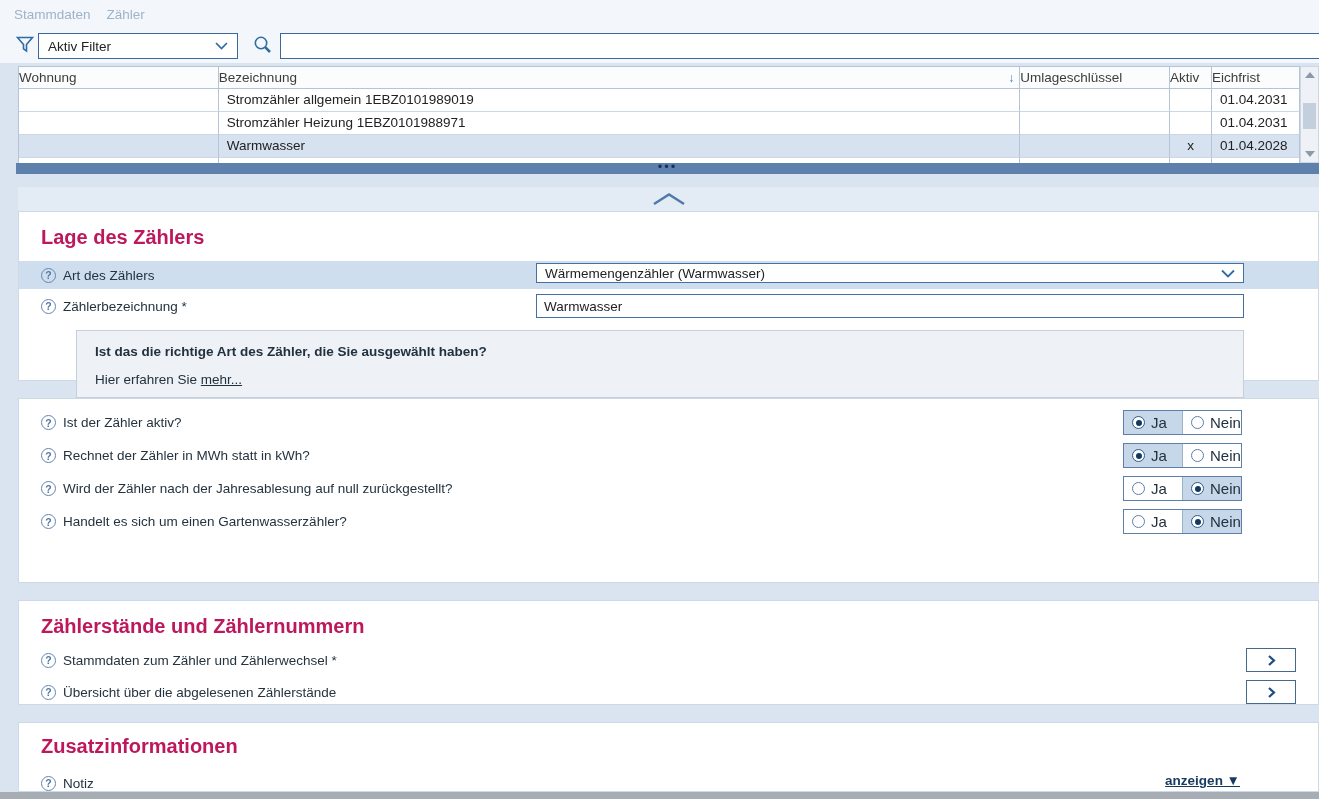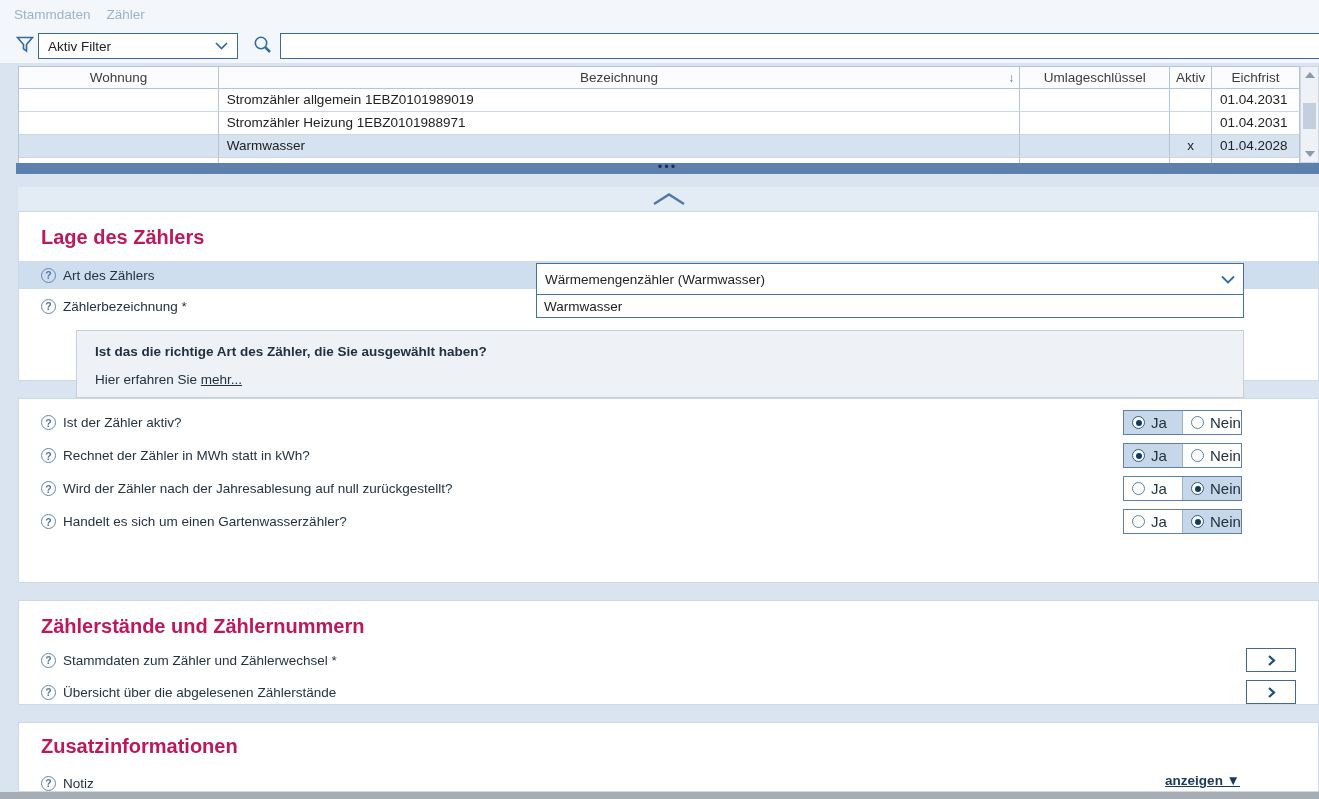--- a/index.html
+++ b/index.html
@@ -18,21 +18,21 @@
   .magnifier { position:absolute; top:35px; left:253px; }
   .searchbox { position:absolute; top:33px; left:280px; width:1041px; height:26px; background:#fff;
                border:1px solid #3a699d; font-size:13.5px; padding:0 8px; outline:none; }
 
   
   .grid { position:absolute; top:66px; left:18px; width:1282px; background:#fff; border-left:1px solid #b5c5d6; font-size:13.5px; }
   .trow, .thead { display:flex; height:23px; }
   .td { border-right:1px solid #b5c5d6; border-bottom:1px solid #cbd7e3; padding:0 0 0 8px;
         line-height:22px; white-space:nowrap; overflow:hidden; color:#222; background:#fff; }
   .thead .td { background:#fbfcfd; border-top:1px solid #b5c5d6; border-bottom:1px solid #b5c5d6;
-               text-align:center; padding:0; color:#3c3c3c; position:relative; }
+               padding:0; color:#3c3c3c; position:relative; }
   .c0 { width:200px; } .c1 { width:802px; } .c2 { width:150px; } .c3 { width:42px; } .c4 { width:88px; }
   .ctr { text-align:center; padding:0; }
   .sel .td { background:#d6e2ef; }
   .sorticon { position:absolute; right:5px; top:0; color:#4a7ab0; font-size:12px; }
   .partial-wrap { height:5px; overflow:hidden; }
 
   
   .vscroll { position:absolute; top:66px; left:1300px; width:19px; height:97px; background:#eef2f7; border:1px solid #ccd7e2; }
   .varr { position:absolute; left:4px; width:0; height:0; border-left:5px solid transparent; border-right:5px solid transparent; }
   .varr.up { top:5px; border-bottom:6px solid #8b99a8; }
@@ -51,21 +51,21 @@
   .card1 { top:211px; height:170px; }
   .card2 { top:398px; height:185px; }
   .card3 { top:600px; height:105px; }
   .card4 { top:722px; height:70px; }
   .card-h { padding:14px 0 0 22px; font-size:20px; font-weight:bold; color:#be185d; }
   .qi { flex:none; width:15px; height:15px; border-radius:50%; border:1px solid #6286b2; color:#54779e;
         display:inline-flex; align-items:center; justify-content:center; font-size:10.5px; font-weight:bold; }
   .qlabel { font-size:13.5px; color:#24333f; }
   .frow { position:relative; height:28px; display:flex; align-items:center; gap:7px; padding-left:22px; }
   .frow.hl { background:#cfdeee; margin-top:12px; }
-  .fselect2 { position:absolute; left:517px; top:2px; width:708px; height:32px; background:#fff;
+  .fselect2 { position:absolute; left:517px; top:2px; width:708px; height:20px; background:#fff;
               border:1px solid #44719f; display:flex; align-items:center; justify-content:space-between;
               padding:0 8px; font-size:13.5px; color:#222; cursor:pointer; }
   .finput { position:absolute; left:517px; top:2px; width:708px; height:24px; background:#fff;
             border:1px solid #44719f; font-size:13.5px; padding:0 7px; outline:none; color:#222; }
   .infobox { margin:10px 0 0 57px; width:1168px; height:68px; background:#eef2f6; border:1px solid #c7d0da;
              padding:13px 18px; font-size:13.5px; color:#22313f; }
   .infobox .b { font-weight:bold; }
   .infobox .l2 { margin-top:13px; }
   a.ulink { color:#22313f; text-decoration:underline; cursor:pointer; }
   .hdr-row { display:flex; justify-content:space-between; align-items:baseline; padding-right:24px; }

